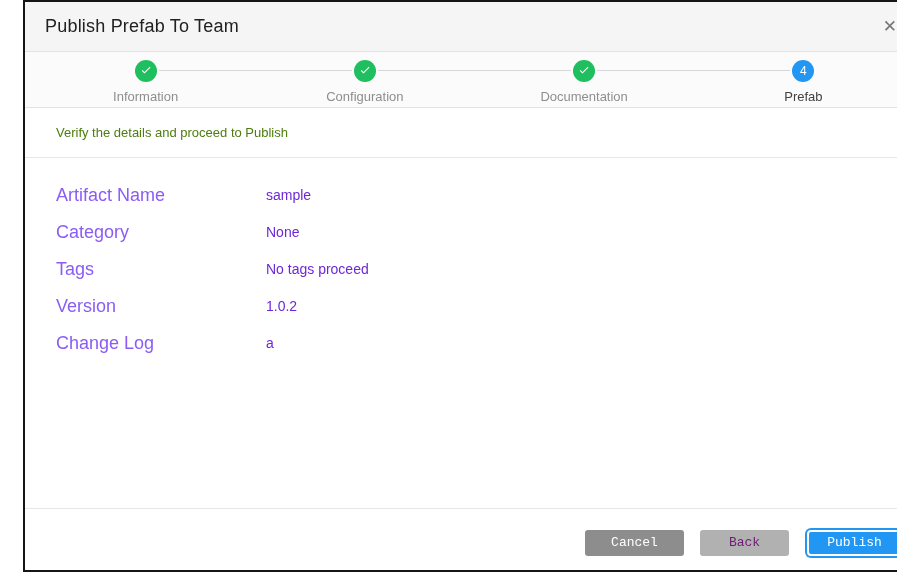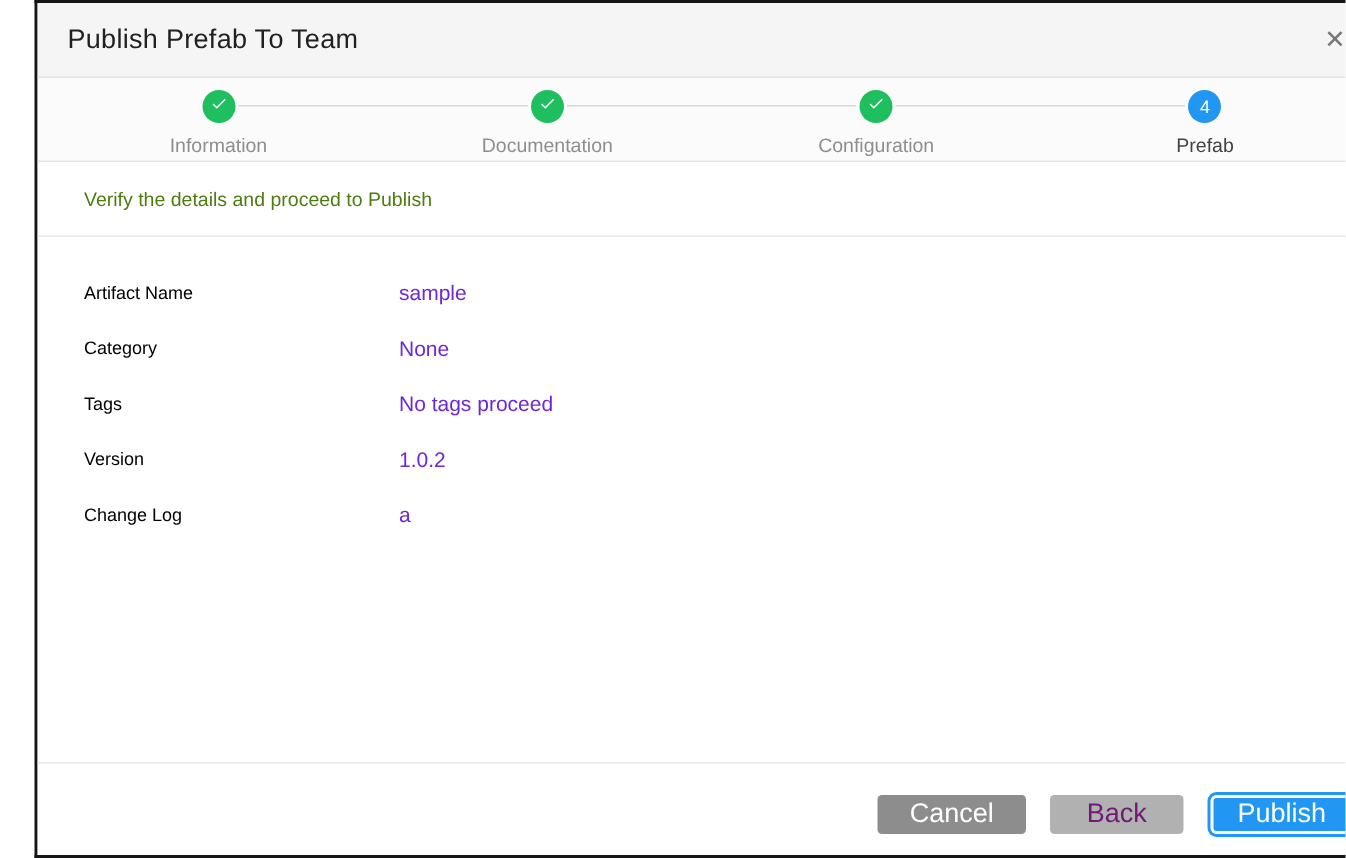--- a/index.html
+++ b/index.html
@@ -74,35 +74,35 @@
     border-bottom: 1px solid #e7e7e7;
     display: flex; align-items: center;
     padding: 0 31px;
     background: #ffffff;
   }
   .subtitle { font-size: 13px; color: #4d7c0f; }
 
   
   .content { flex: 1 1 auto; padding: 26px 0 0 31px; background: #ffffff; }
   .field-row { display: flex; margin-bottom: 15px; line-height: 22px; }
-  .field-label { width: 210px; font-size: 12px; color: #000000; }
+  .field-label { width: 210px; font-size: 18px; color: #8b5cf6; }
   .field-value { font-size: 14px; color: #6d28d9; text-align: right; }
 
   
   .footer {
     flex: 0 0 62px;
     border-top: 1px solid #e7e7e7;
     background: #ffffff;
     display: flex; align-items: center; justify-content: flex-end;
     padding: 6px 17px 0 0; gap: 16px;
   }
   .btn {
     height: 26px; border: none; border-radius: 3px;
-    font-family: Liberation Sans, sans-serif;
-    font-size: 18px; color: #ffffff; cursor: pointer;
+    font-family: Liberation Mono, monospace;
+    font-size: 13px; color: #ffffff; cursor: pointer;
   }
   .btn-cancel { width: 99px; background: #8d8d8d; }
   .btn-back   { width: 89px; background: #b1b1b1; color: #701a75; }
   .btn-publish {
     width: 95px; height: 26px;
     background: #2196f3;
     border: 2px solid #ffffff;
     box-shadow: 0 0 0 2px #2196f3;
     border-radius: 4px;
     margin-left: 2px;
@@ -126,29 +126,29 @@
             </svg></span>
       </div>
       <div class="step-label">Information</div>
     </div>
     <div class="step">
       <div class="circle done">
         <span><svg viewBox="0 0 24 24" width="12" height="12" fill="#ffffff">
               <path d="M9 16.17 4.83 12l-1.42 1.41L9 19 21 7l-1.41-1.41z"></path>
             </svg></span>
       </div>
-      <div class="step-label">Documentation</div>
+      <div class="step-label">Configuration</div>
     </div>
     <div class="step">
       <div class="circle done">
         <span><svg viewBox="0 0 24 24" width="12" height="12" fill="#ffffff">
               <path d="M9 16.17 4.83 12l-1.42 1.41L9 19 21 7l-1.41-1.41z"></path>
             </svg></span>
       </div>
-      <div class="step-label">Configuration</div>
+      <div class="step-label">Documentation</div>
     </div>
     <div class="step active">
       <div class="circle active">4</div>
       <div class="step-label">Prefab</div>
     </div>
   </div>
 
   <div class="subtitle-bar">
     <div class="subtitle">Verify the details and proceed to Publish</div>
   </div>

